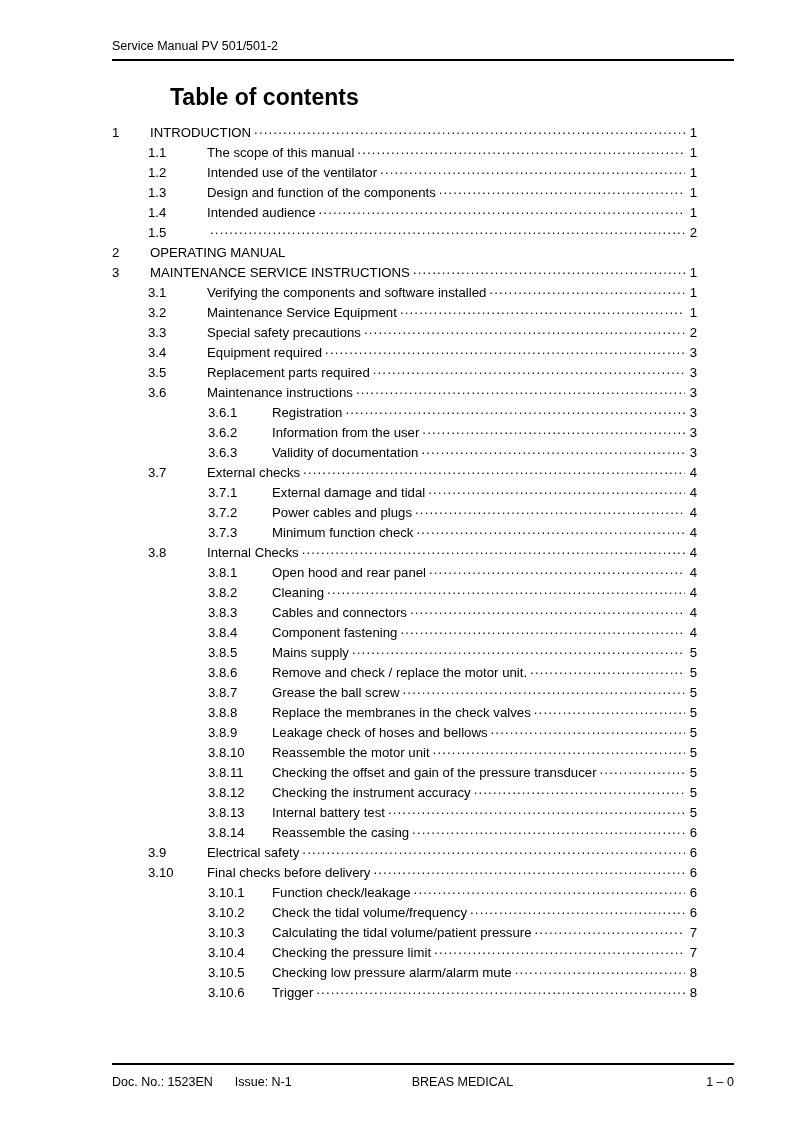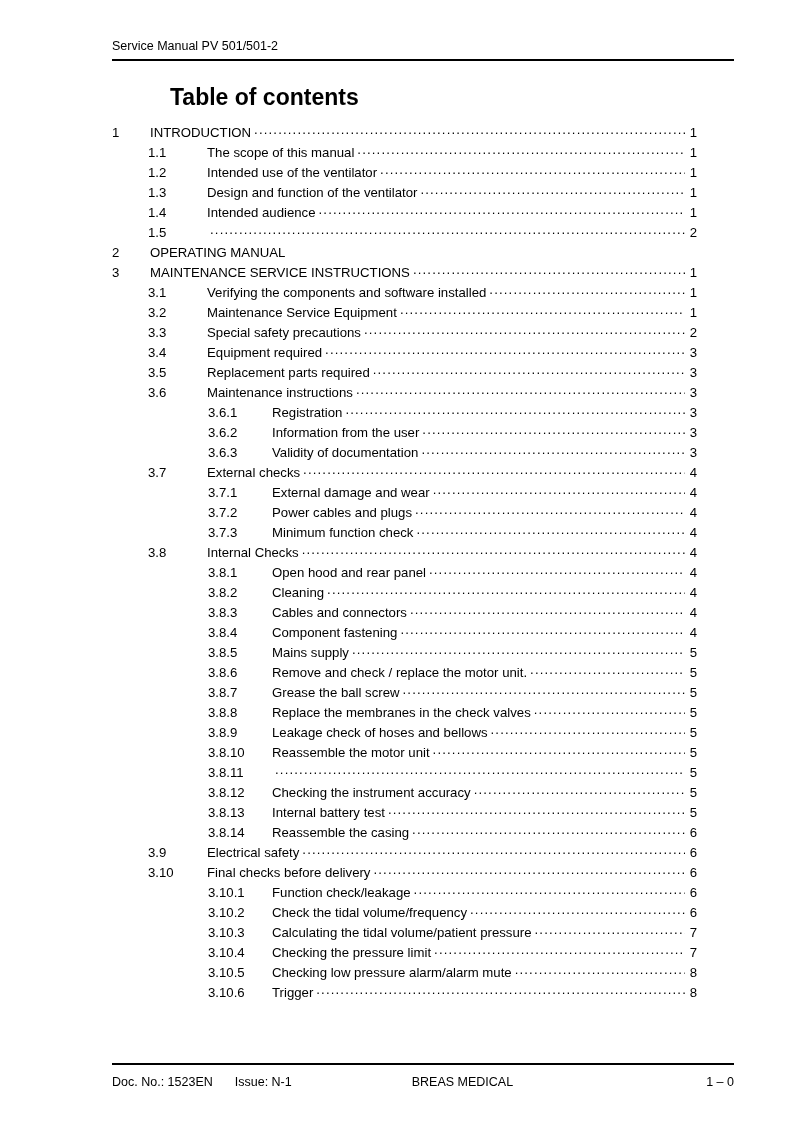--- a/index.html
+++ b/index.html
@@ -155,21 +155,21 @@
         <span class="toc-page">1</span>
       </div>
       <div class="toc-row lvl2">
         <span class="toc-num">1.2</span>
         <span class="toc-label">Intended use of the ventilator</span>
         <span class="toc-leader"></span>
         <span class="toc-page">1</span>
       </div>
       <div class="toc-row lvl2">
         <span class="toc-num">1.3</span>
-        <span class="toc-label">Design and function of the ventilator</span>
+        <span class="toc-label">Design and function of the components</span>
         <span class="toc-leader"></span>
         <span class="toc-page">1</span>
       </div>
       <div class="toc-row lvl2">
         <span class="toc-num">1.4</span>
         <span class="toc-label">Intended audience</span>
         <span class="toc-leader"></span>
         <span class="toc-page">1</span>
       </div>
       <div class="toc-row lvl2">
@@ -244,21 +244,21 @@
         <span class="toc-page">3</span>
       </div>
       <div class="toc-row lvl2">
         <span class="toc-num">3.7</span>
         <span class="toc-label">External checks</span>
         <span class="toc-leader"></span>
         <span class="toc-page">4</span>
       </div>
       <div class="toc-row lvl3">
         <span class="toc-num">3.7.1</span>
-        <span class="toc-label">External damage and wear</span>
+        <span class="toc-label">External damage and tidal</span>
         <span class="toc-leader"></span>
         <span class="toc-page">4</span>
       </div>
       <div class="toc-row lvl3">
         <span class="toc-num">3.7.2</span>
         <span class="toc-label">Power cables and plugs</span>
         <span class="toc-leader"></span>
         <span class="toc-page">4</span>
       </div>
       <div class="toc-row lvl3">
@@ -328,20 +328,21 @@
         <span class="toc-page">5</span>
       </div>
       <div class="toc-row lvl3">
         <span class="toc-num">3.8.10</span>
         <span class="toc-label">Reassemble the motor unit</span>
         <span class="toc-leader"></span>
         <span class="toc-page">5</span>
       </div>
       <div class="toc-row lvl3">
         <span class="toc-num">3.8.11</span>
+        <span class="toc-label">Checking the offset and gain of the pressure transducer</span>
         <span class="toc-leader"></span>
         <span class="toc-page">5</span>
       </div>
       <div class="toc-row lvl3">
         <span class="toc-num">3.8.12</span>
         <span class="toc-label">Checking the instrument accuracy</span>
         <span class="toc-leader"></span>
         <span class="toc-page">5</span>
       </div>
       <div class="toc-row lvl3">

